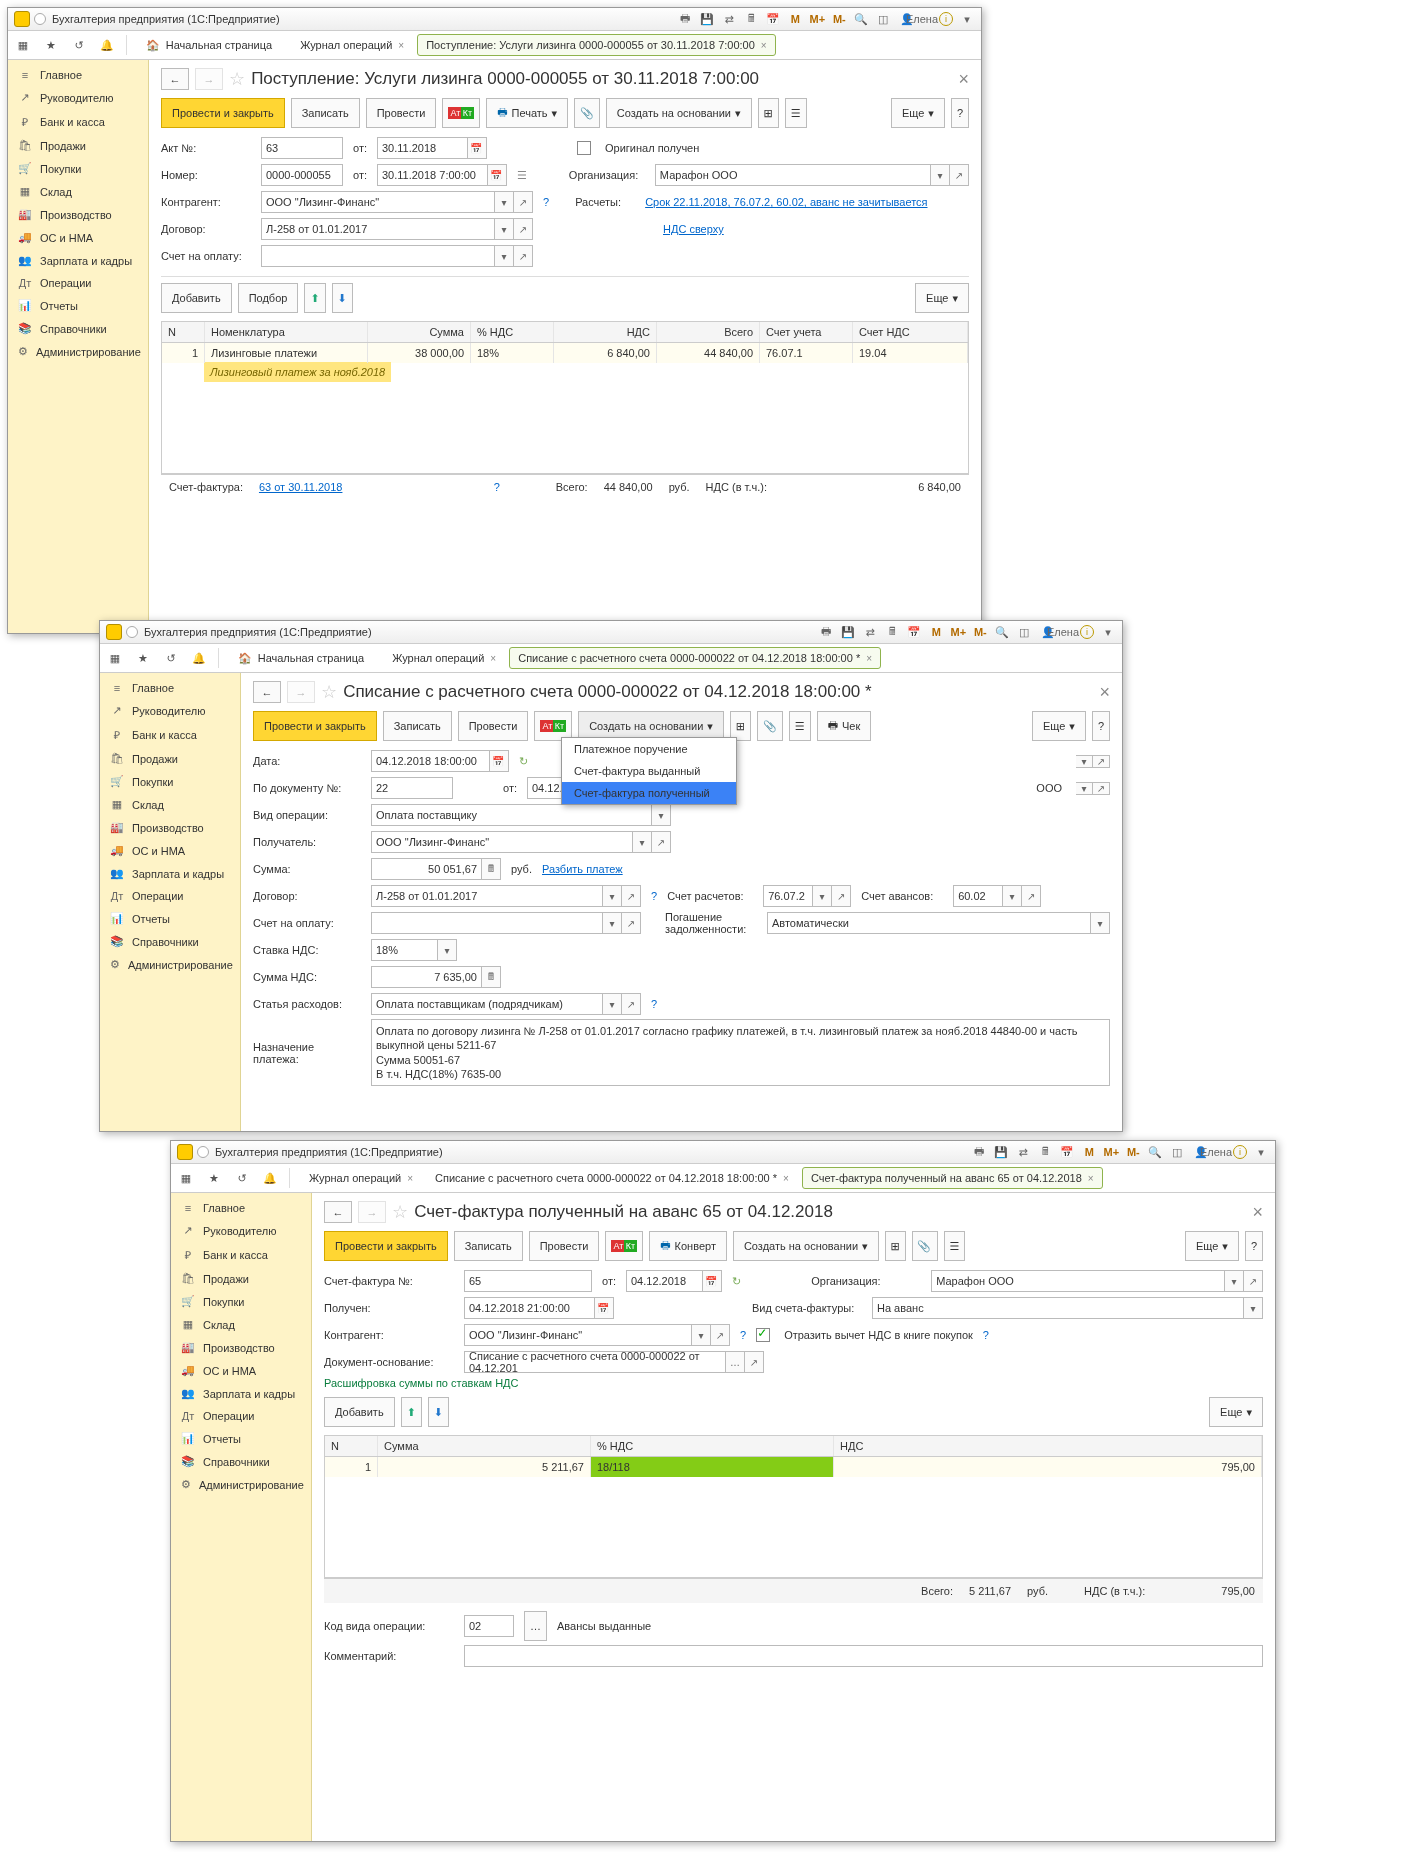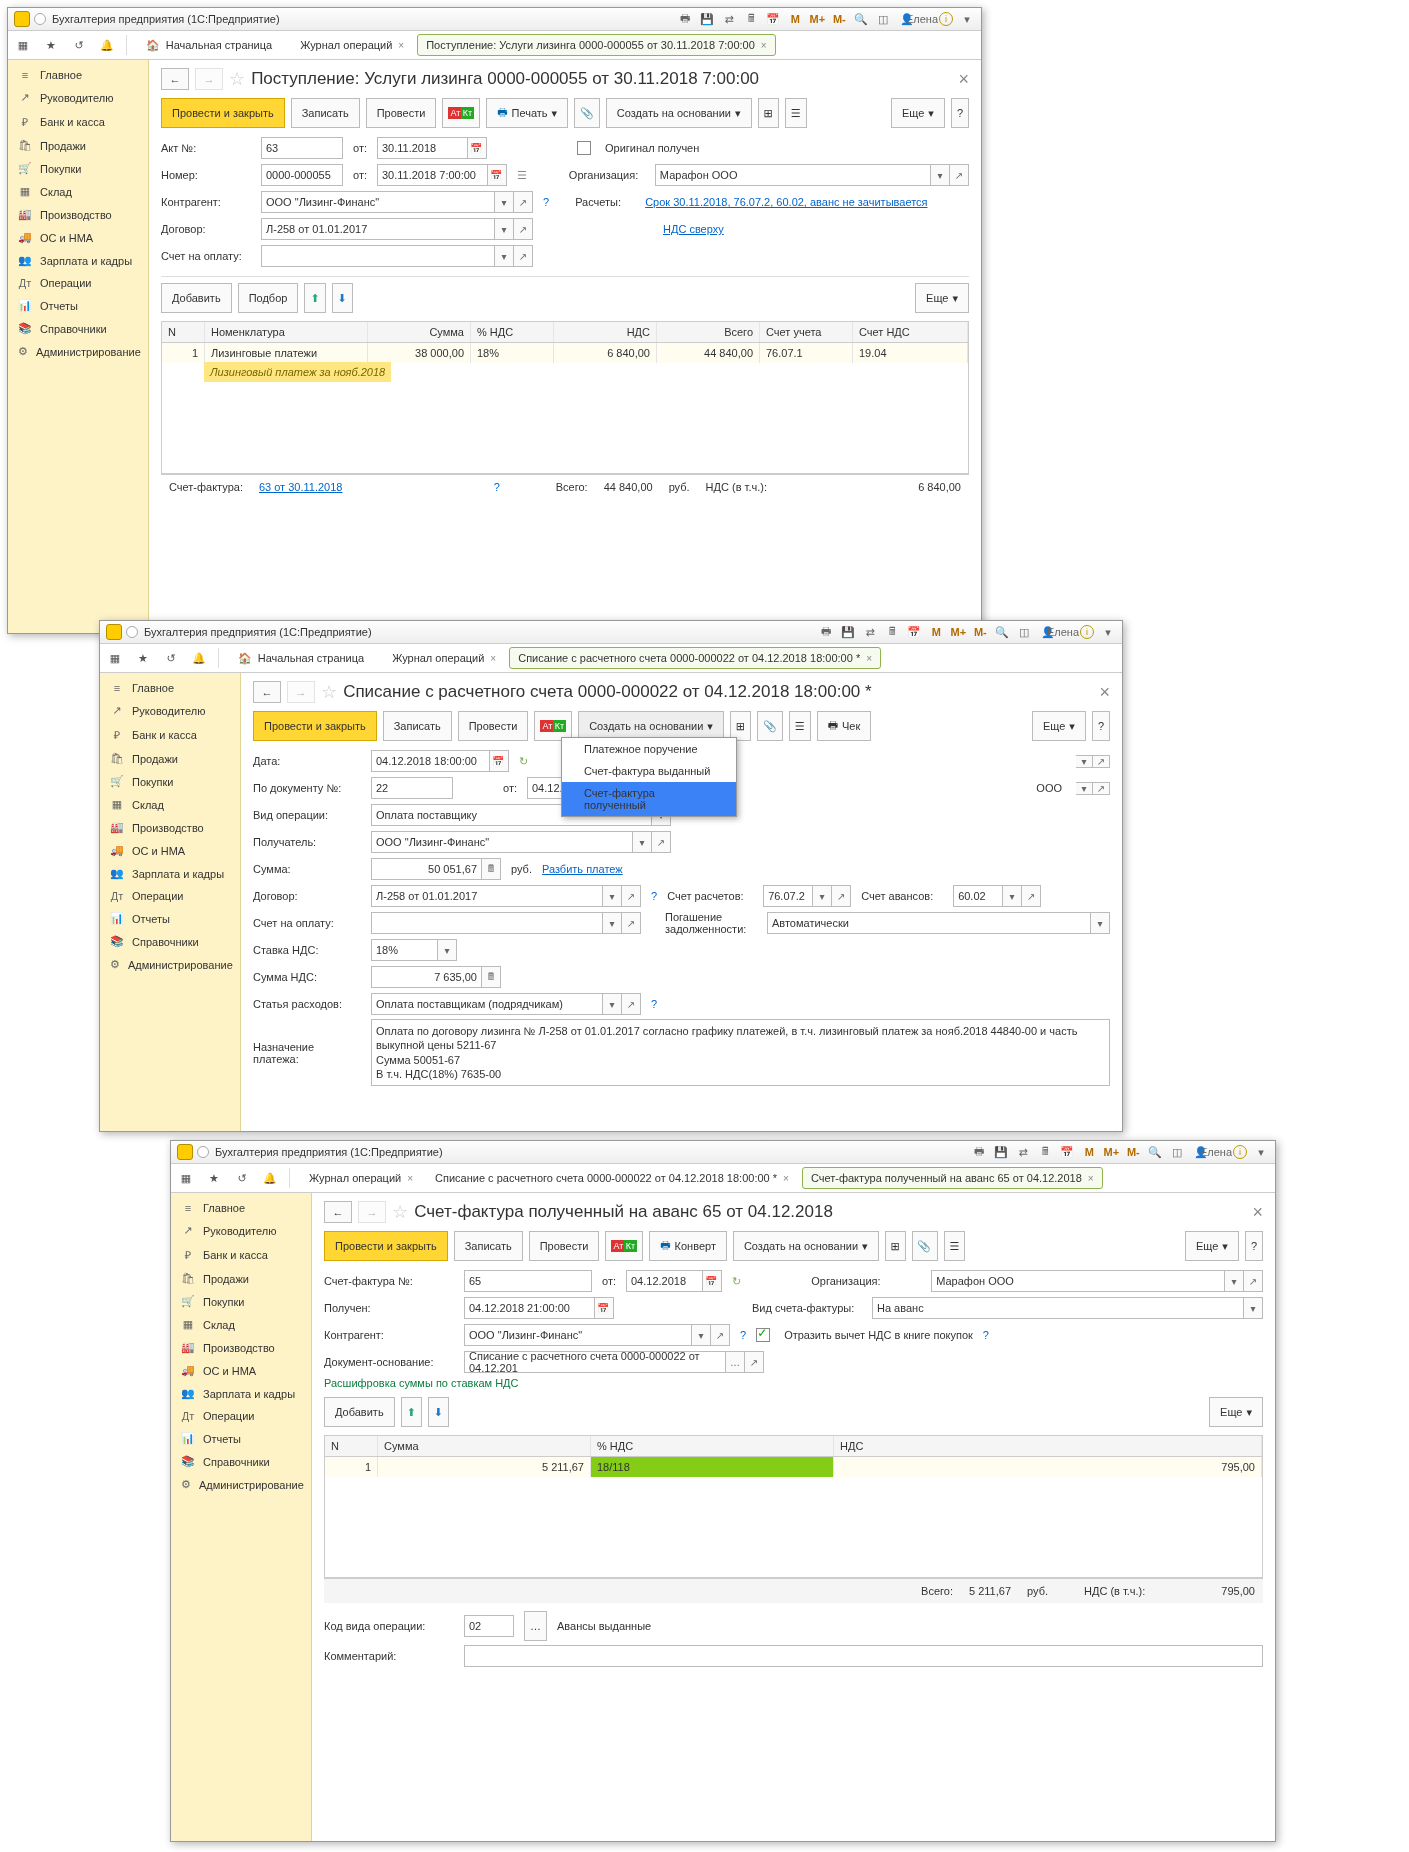--- a/index.html
+++ b/index.html
@@ -48,21 +48,21 @@
 .grid{border:1px solid #ccc;margin-top:4px}
 .gridhd{display:flex;background:#f5f5f5;border-bottom:1px solid #ccc}
 .gridhd>div,.gridrow>div{padding:4px 6px;border-right:1px solid #e5e5e5}
 .gridrow{display:flex;background:#fffdf0}
 .subnote{background:#ffe680;padding:4px 6px;margin-top:-1px;font-style:italic;color:#776600;width:fit-content}
 .gridbody{height:130px;overflow:auto;background:#fff}
 .footer{border-top:1px solid #ccc;padding:6px 8px;display:flex;align-items:center;gap:16px}
 .radio{width:11px;height:11px;border:1px solid #666;border-radius:50%;display:inline-block;margin-right:4px;position:relative}
 .radio.on::after{content:"";position:absolute;inset:2px;background:#333;border-radius:50%}
 .dropdown{position:absolute;border:1px solid #999;background:#fff;box-shadow:2px 2px 6px rgba(0,0,0,.3);z-index:10}
-.dditem{padding:5px 22px}
+.dditem{padding:5px 12px}
 .dditem.hov{background:#3b82f6}
 .textarea{border:1px solid #bbb;padding:4px;min-height:44px;line-height:1.3}
 .sectionlbl{color:#0a7d3e;margin:0 0 4px}
 .memicon{color:#b36b00}
 .printicon{color:#0066aa}
 .redgreen{background:linear-gradient(90deg,#d33 50%,#2a2 50%);color:#fff;font-size:9px;padding:1px 2px}
 </style>
 </head>
 <body>
 
@@ -221,21 +221,21 @@
    </div>
    <div class="formrow">
     <span class="lbl">Контрагент:</span>
     <div class="inputwrap" style="width:272px">
               <div class="input">ООО "Лизинг-Финанс"</div>
               <span class="ib">▾</span>
               <span class="ib">↗</span>
             </div>
     <span class="link" style="text-decoration:none;color:#0066cc">?</span>
     <span style="width:60px;margin-left:16px">Расчеты:</span>
-    <a class="link">Срок 30.11.2018, 76.07.2, 60.02, аванс не зачитывается</a>
+    <a class="link">Срок 22.11.2018, 76.07.2, 60.02, аванс не зачитывается</a>
    </div>
    <div class="formrow">
     <span class="lbl">Договор:</span>
     <div class="inputwrap" style="width:272px">
               <div class="input">Л-258 от 01.01.2017</div>
               <span class="ib">▾</span>
               <span class="ib">↗</span>
             </div>
     <span style="width:78px;margin-left:32px"></span>
     <a class="link">НДС сверху</a>

